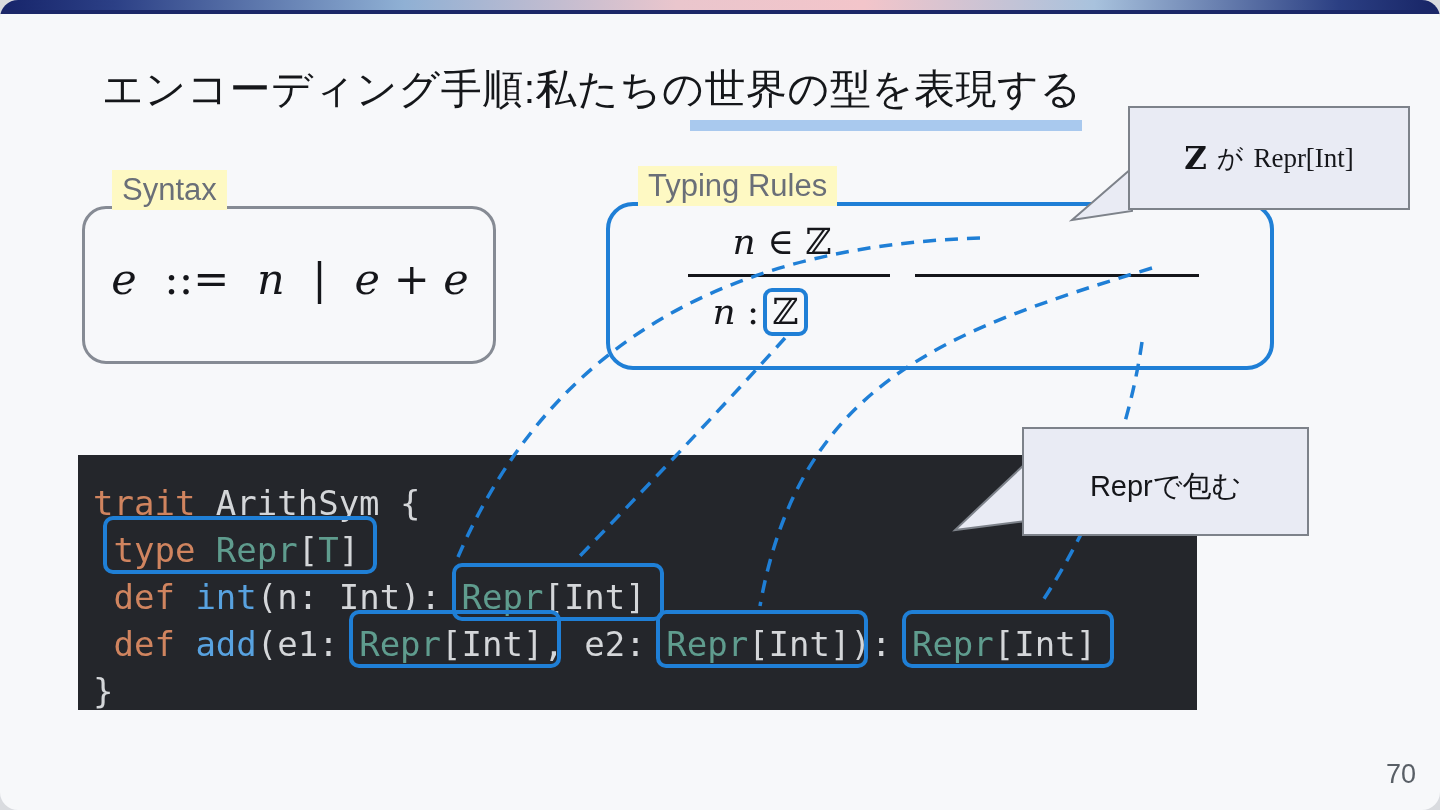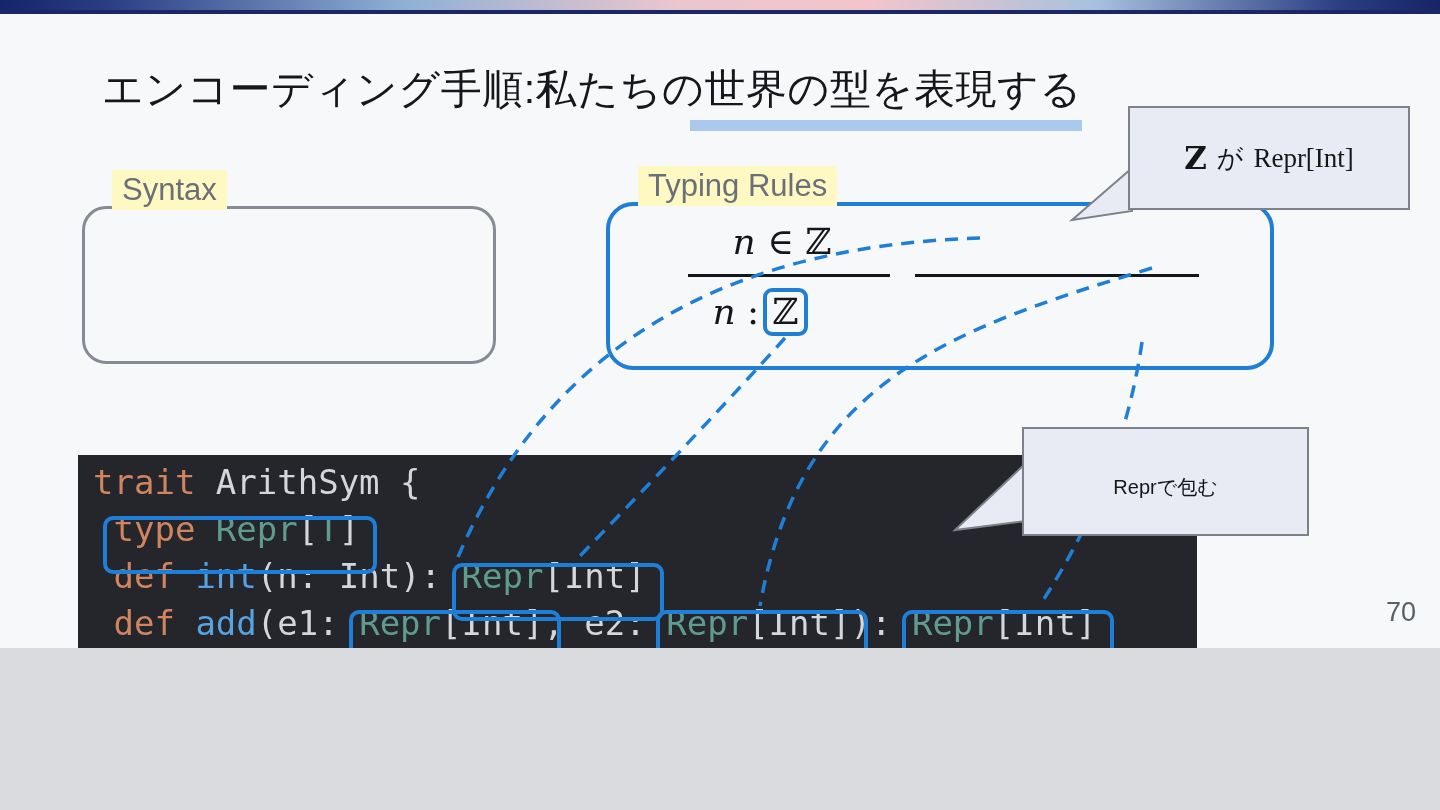--- a/index.html
+++ b/index.html
@@ -1,17 +1,17 @@
 <!DOCTYPE html>
 <html><head>
 <meta charset="utf-8">
 <style>
   html,body{margin:0;padding:0;background:#d9dbdf;}
-  .slide{position:relative;width:1440px;height:648px;background:#f7f8fa;overflow:hidden;
-         font-family:"Liberation Sans","DejaVu Sans",sans-serif;}
+  .slide{position:relative;width:1440px;height:810px;background:#f7f8fa;overflow:hidden;
+         font-family:"Liberation Sans","DejaVu Sans",sans-serif;border-radius:18px;}
   .abs{position:absolute;}
 
   
   .topbar{left:0;top:0;width:1440px;height:10px;
     background:linear-gradient(to right,#16246a 0%,#2c4086 8%,#8fb0d4 28%,#eac6cd 47%,#f3c5ca 60%,#a8c2dd 76%,#2b3f83 93%,#172465 100%);
     border-bottom:4px solid #1c2768;}
 
   
   .title{left:102px;top:62px;font-size:41px;color:#15171a;letter-spacing:0.5px;white-space:nowrap;}
   .title-underline{left:690px;top:120px;width:392px;height:11px;background:#a9c9ee;}
@@ -36,53 +36,62 @@
   .rule1-den{left:660px;top:288px;width:200px;}
   .rule2-num{left:908px;top:217px;width:300px;}
   .bar2{left:915px;top:274px;width:284px;}
   .rule2-den{left:908px;top:291px;width:300px;}
   sub{font-size:24px;}
   .zbox{display:inline-block;border:4px solid #1f7fd6;border-radius:9px;padding:0 5px;line-height:1.12;margin-left:4px;}
   .rnumgap{display:inline-block;width:24px;}
 
   
   .codeblock{left:78px;top:455px;width:1119px;height:255px;background:#24262b;}
-  pre.code{margin:0;padding:4px 0 0 15px;font-family:"DejaVu Sans Mono","Liberation Mono",monospace;
+  pre.code{margin:0;padding:25px 0 0 15px;font-family:"DejaVu Sans Mono","Liberation Mono",monospace;
            font-size:34px;line-height:47px;color:#d4d6d9;white-space:pre;}
   .kw{color:#d0845f;}
   .tp{color:#5f9c8e;}
   .fn{color:#58a2e0;}
   .hlbox{position:absolute;border:4px solid #1f7fd6;border-radius:10px;background:transparent;}
 
   
   svg.overlay{left:0;top:0;pointer-events:none;}
 
   
   .bubble{background:#e9ebf4;border:2px solid #7d828a;display:flex;align-items:center;justify-content:center;}
   .bubble-z{left:1128px;top:106px;width:278px;height:100px;gap:10px;}
   .bubble-wrap{left:1022px;top:427px;width:283px;height:105px;}
   .cz{font-family:"DejaVu Serif","Liberation Serif",serif;font-weight:bold;font-size:31px;color:#15161a;}
   .cjp{font-size:26px;color:#15161a;}
   .cmono{font-family:Liberation Serif, serif;font-size:27px;color:#15161a;}
-  .cwrap{font-size:20px;color:#15161a;margin-top:11px;}
+  .cwrap{font-size:29px;color:#15161a;margin-top:11px;}
 
   .pagenum{right:24px;bottom:20px;left:auto;font-size:27px;color:#595f66;}
 </style>
 </head>
 <body>
 
 <div class="slide">
 
   <div class="abs topbar"></div>
 
   <div class="abs title">エンコーディング手順:私たちの世界の型を表現する</div>
   <div class="abs title-underline"></div>
 
   <div class="abs panel syntax"></div>
   <div class="abs panel-label syntax-label">Syntax</div>
+  <div class="abs math syntax-formula">
+    <span class="mi">e</span><span class="gap"></span>
+    <span>::=</span><span class="gap"></span>
+    <span class="mi">n</span><span class="gap"></span>
+    <span>|</span><span class="gap"></span>
+    <span class="mi">e</span>
+    <span>+</span>
+    <span class="mi">e</span>
+  </div>
 
   <div class="abs panel typing"></div>
   <div class="abs math rule-num rule1-num">
     <span class="mi">n</span>
     <span>∈</span>
     <span>ℤ</span>
   </div>
 
   <div class="abs panel-label typing-label">Typing Rules</div>
   <div class="abs bar bar1"></div>

